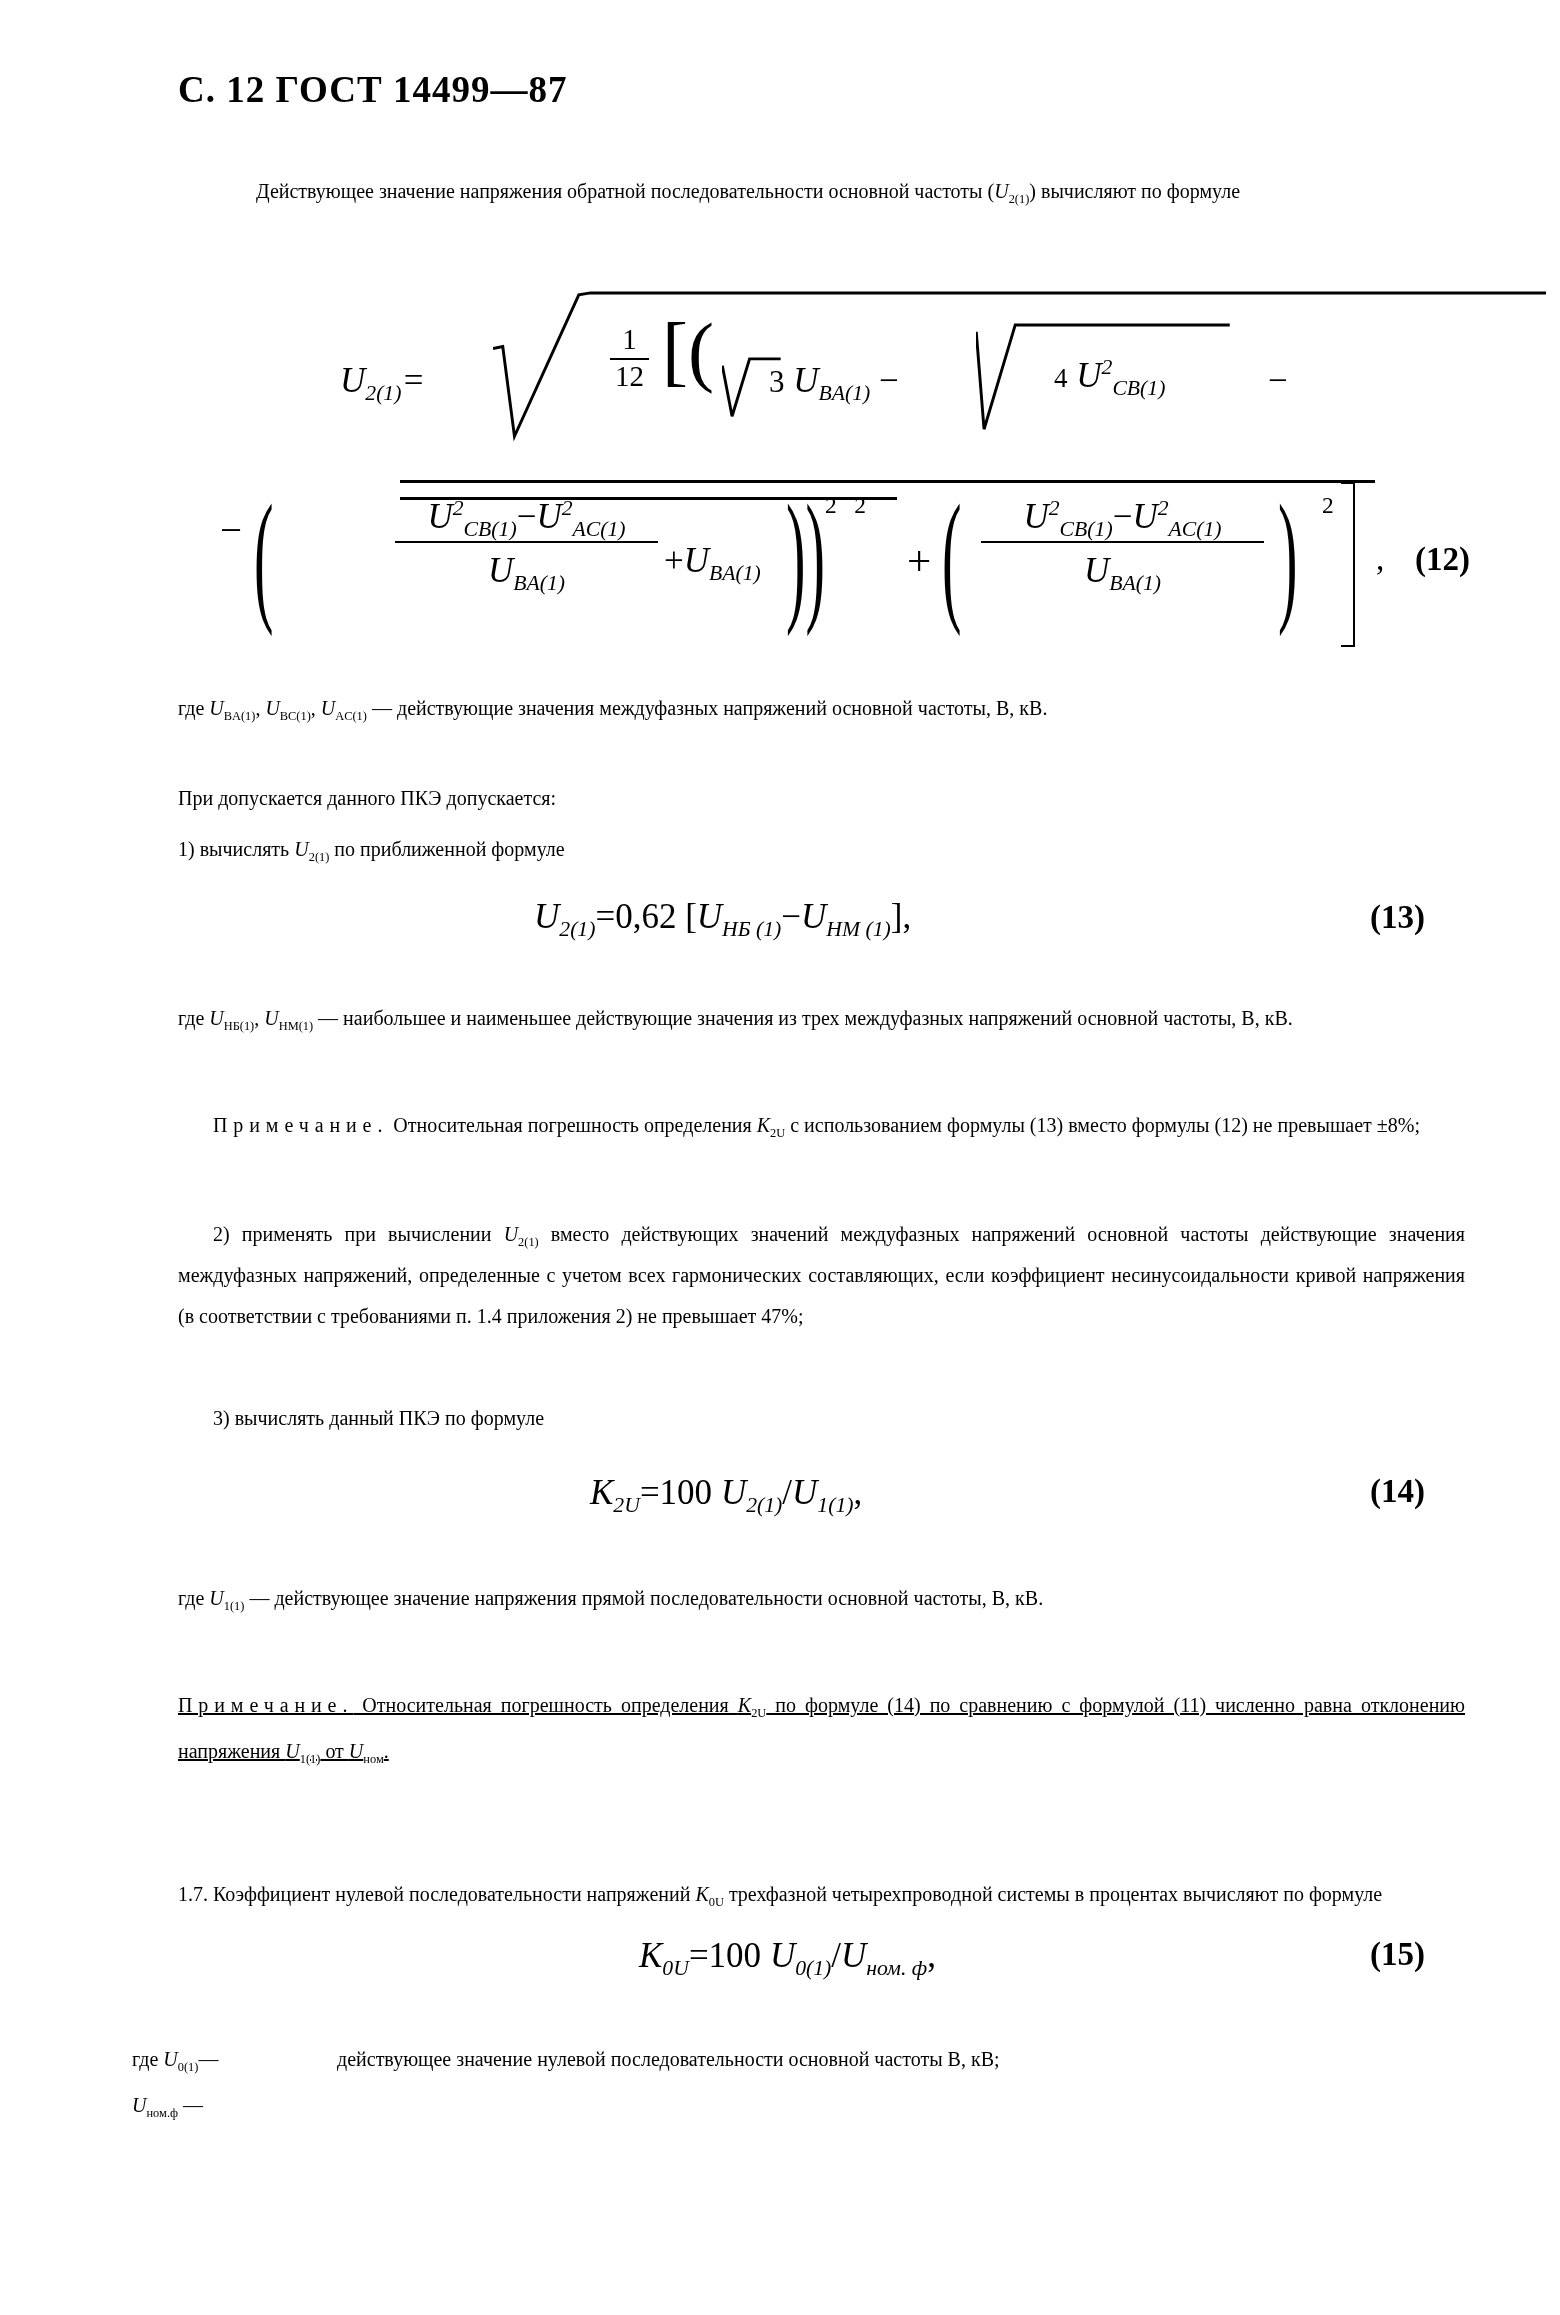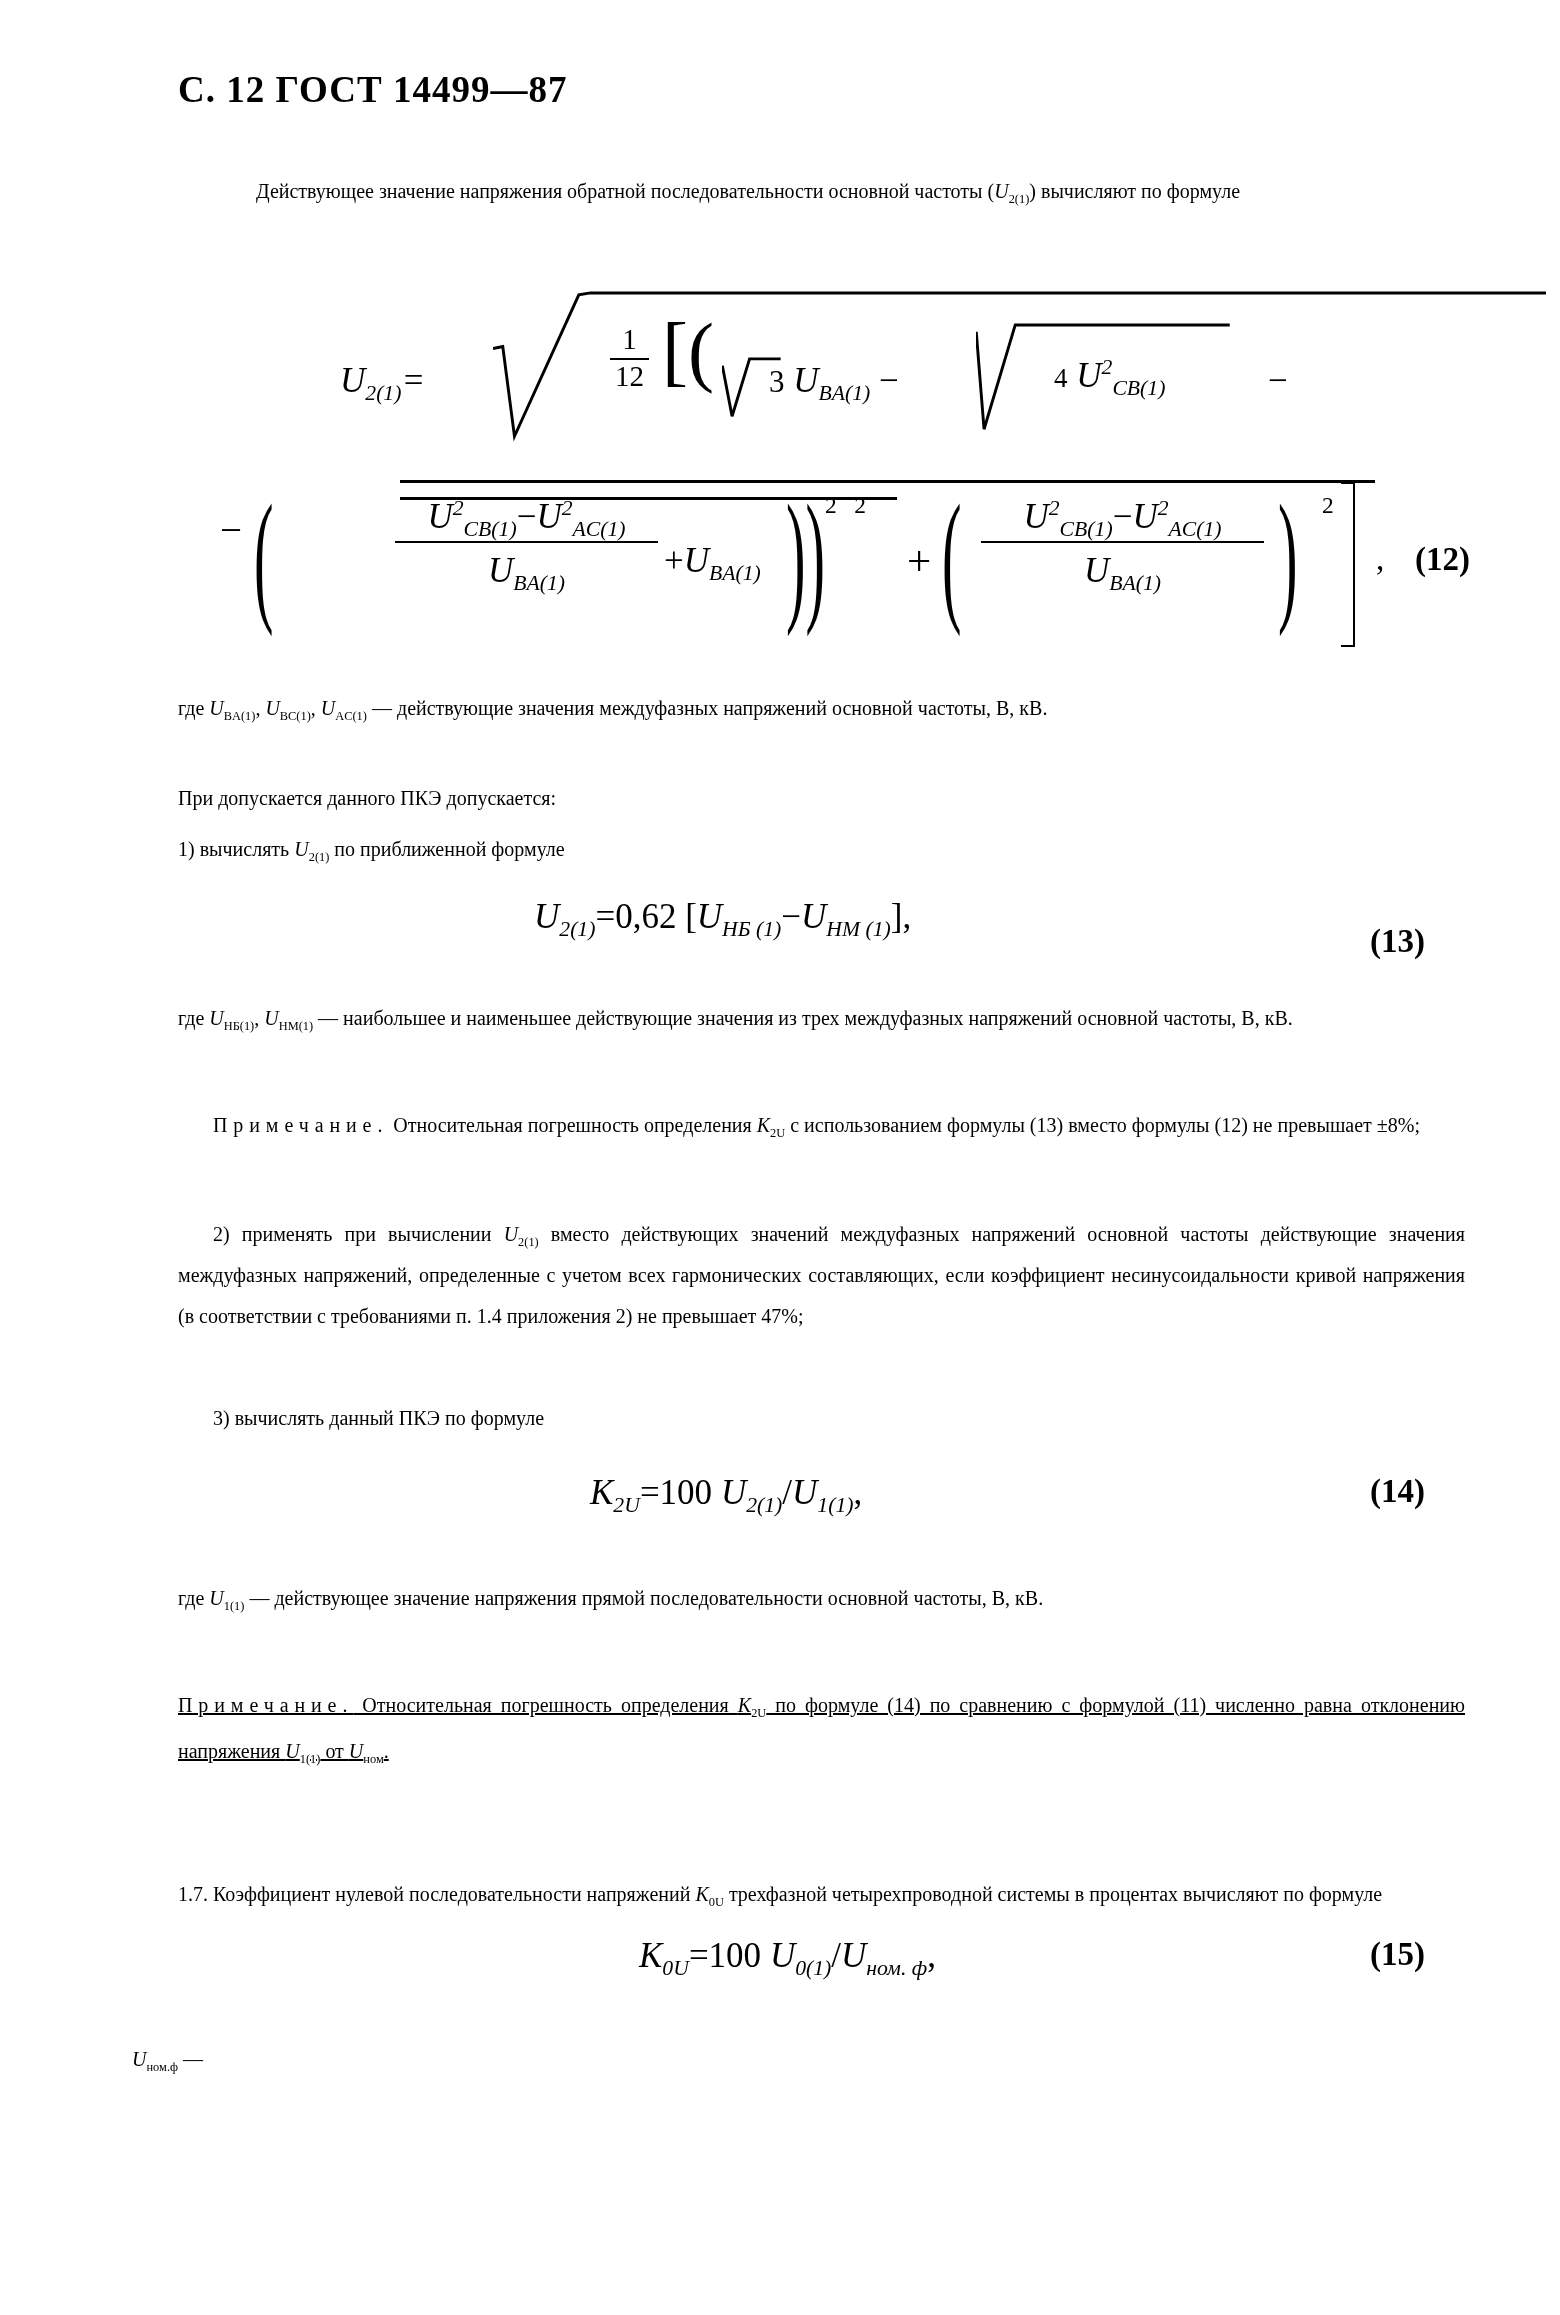--- a/index.html
+++ b/index.html
@@ -89,21 +89,21 @@
 
 <div class="abs p" style="left:178px; top:775px; width:1287px;">При допускается данного ПКЭ допускается:</div>
 
 <div class="abs p" style="left:178px; top:826px; width:1287px;">
   <span>1) вычислять </span><span class="i">U</span><sub>2(1)</sub><span> по приближенной формуле</span>
 </div>
 
 <div class="abs eq" style="left:534px; top:897px;">
   <span>U</span><sub>2(1)</sub><span style="font-style:normal">=0,62 [</span><span>U</span><sub>НБ (1)</sub><span style="font-style:normal">−</span><span>U</span><sub>НМ (1)</sub><span style="font-style:normal">],</span>
 </div>
-<div class="abs eqno" style="left:1370px; top:899px;margin-top:24px;">(13)</div>
+<div class="abs eqno" style="left:1370px; top:899px;">(13)</div>
 
 <div class="abs p" style="left:178px; top:995px; width:1287px;">
   <span>где </span><span class="i">U</span><sub>НБ(1)</sub>, <span class="i">U</span><sub>НМ(1)</sub><span> — наибольшее и наименьшее действующие значения из трех междуфазных напряжений основной частоты, В, кВ.</span>
 </div>
 
 <div class="abs p" style="left:178px; top:1102px; width:1287px; text-indent:35px;">
   <span class="spaced">Примечание.</span><span> Относительная погрешность определения </span><span class="i">K</span><sub>2U</sub><span> с использованием формулы (13) вместо формулы (12) не превышает ±8%;</span>
 </div>
 
 <div class="abs p" style="left:178px; top:1214px; width:1287px; text-indent:35px; line-height:41px;">
@@ -129,18 +129,24 @@
   <span>1.7. Коэффициент нулевой последовательности напряжений </span><span class="i">K</span><sub>0U</sub><span> трехфазной четырехпроводной системы в процентах вычисляют по формуле</span>
 </div>
 
 <div class="abs eq" style="left:639px; top:1936px;">
   <span>K</span><sub>0U</sub><span style="font-style:normal">=100 </span><span>U</span><sub>0(1)</sub><span style="font-style:normal">/</span><span>U</span><sub>ном. ф</sub><span style="font-style:normal">,</span>
 </div>
 <div class="abs eqno" style="left:1370px; top:1936px;">(15)</div>
 
 <div class="abs" style="left:132px; top:2036px; width:1346px;">
   <div class="p" style="display:flex;">
+    <div style="width:205px; white-space:nowrap;">
+      <span>где </span><span class="i">U</span><sub>0(1)</sub><span>—</span>
+    </div>
+    <div style="flex:1;">действующее значение нулевой последовательности основной частоты В, кВ;</div>
+  </div>
+  <div class="p" style="display:flex;">
     <div style="width:205px; white-space:nowrap; text-align:right; padding-right:11.7px; box-sizing:border-box;">
       <span class="i">U</span><sub>ном.ф</sub><span> —</span>
     </div>
   </div>
 </div>
 
 
 </body></html>

